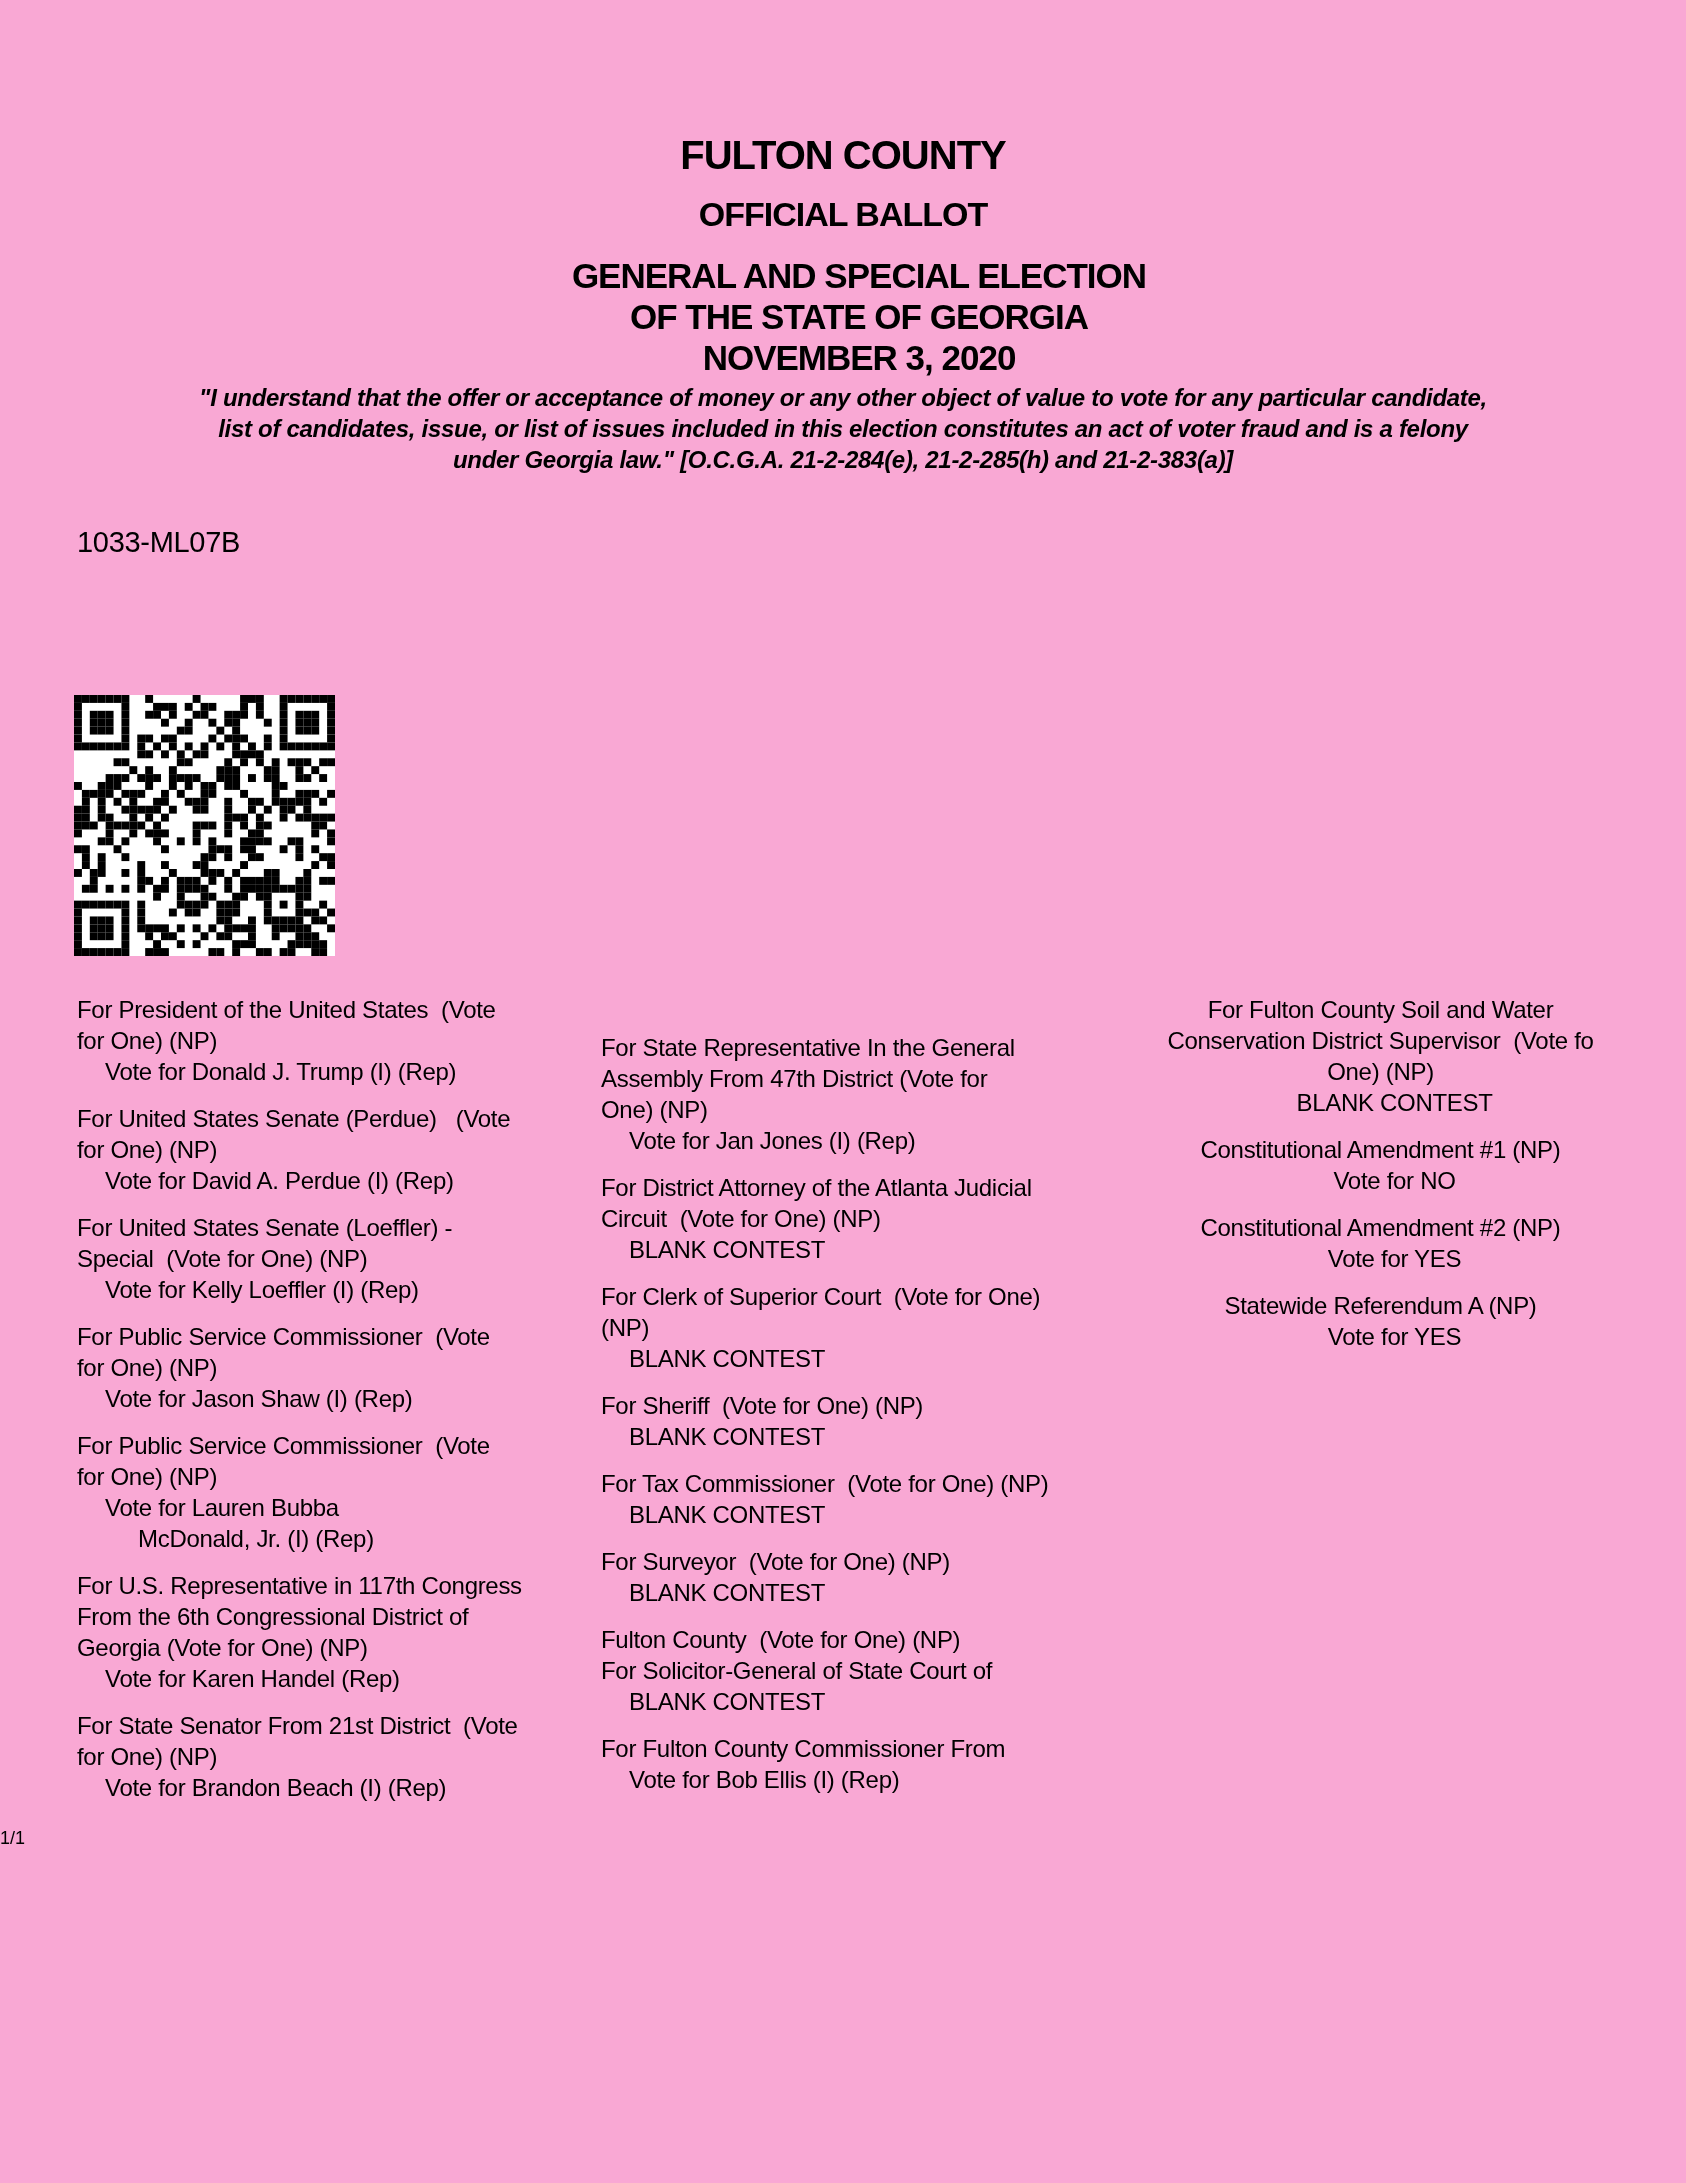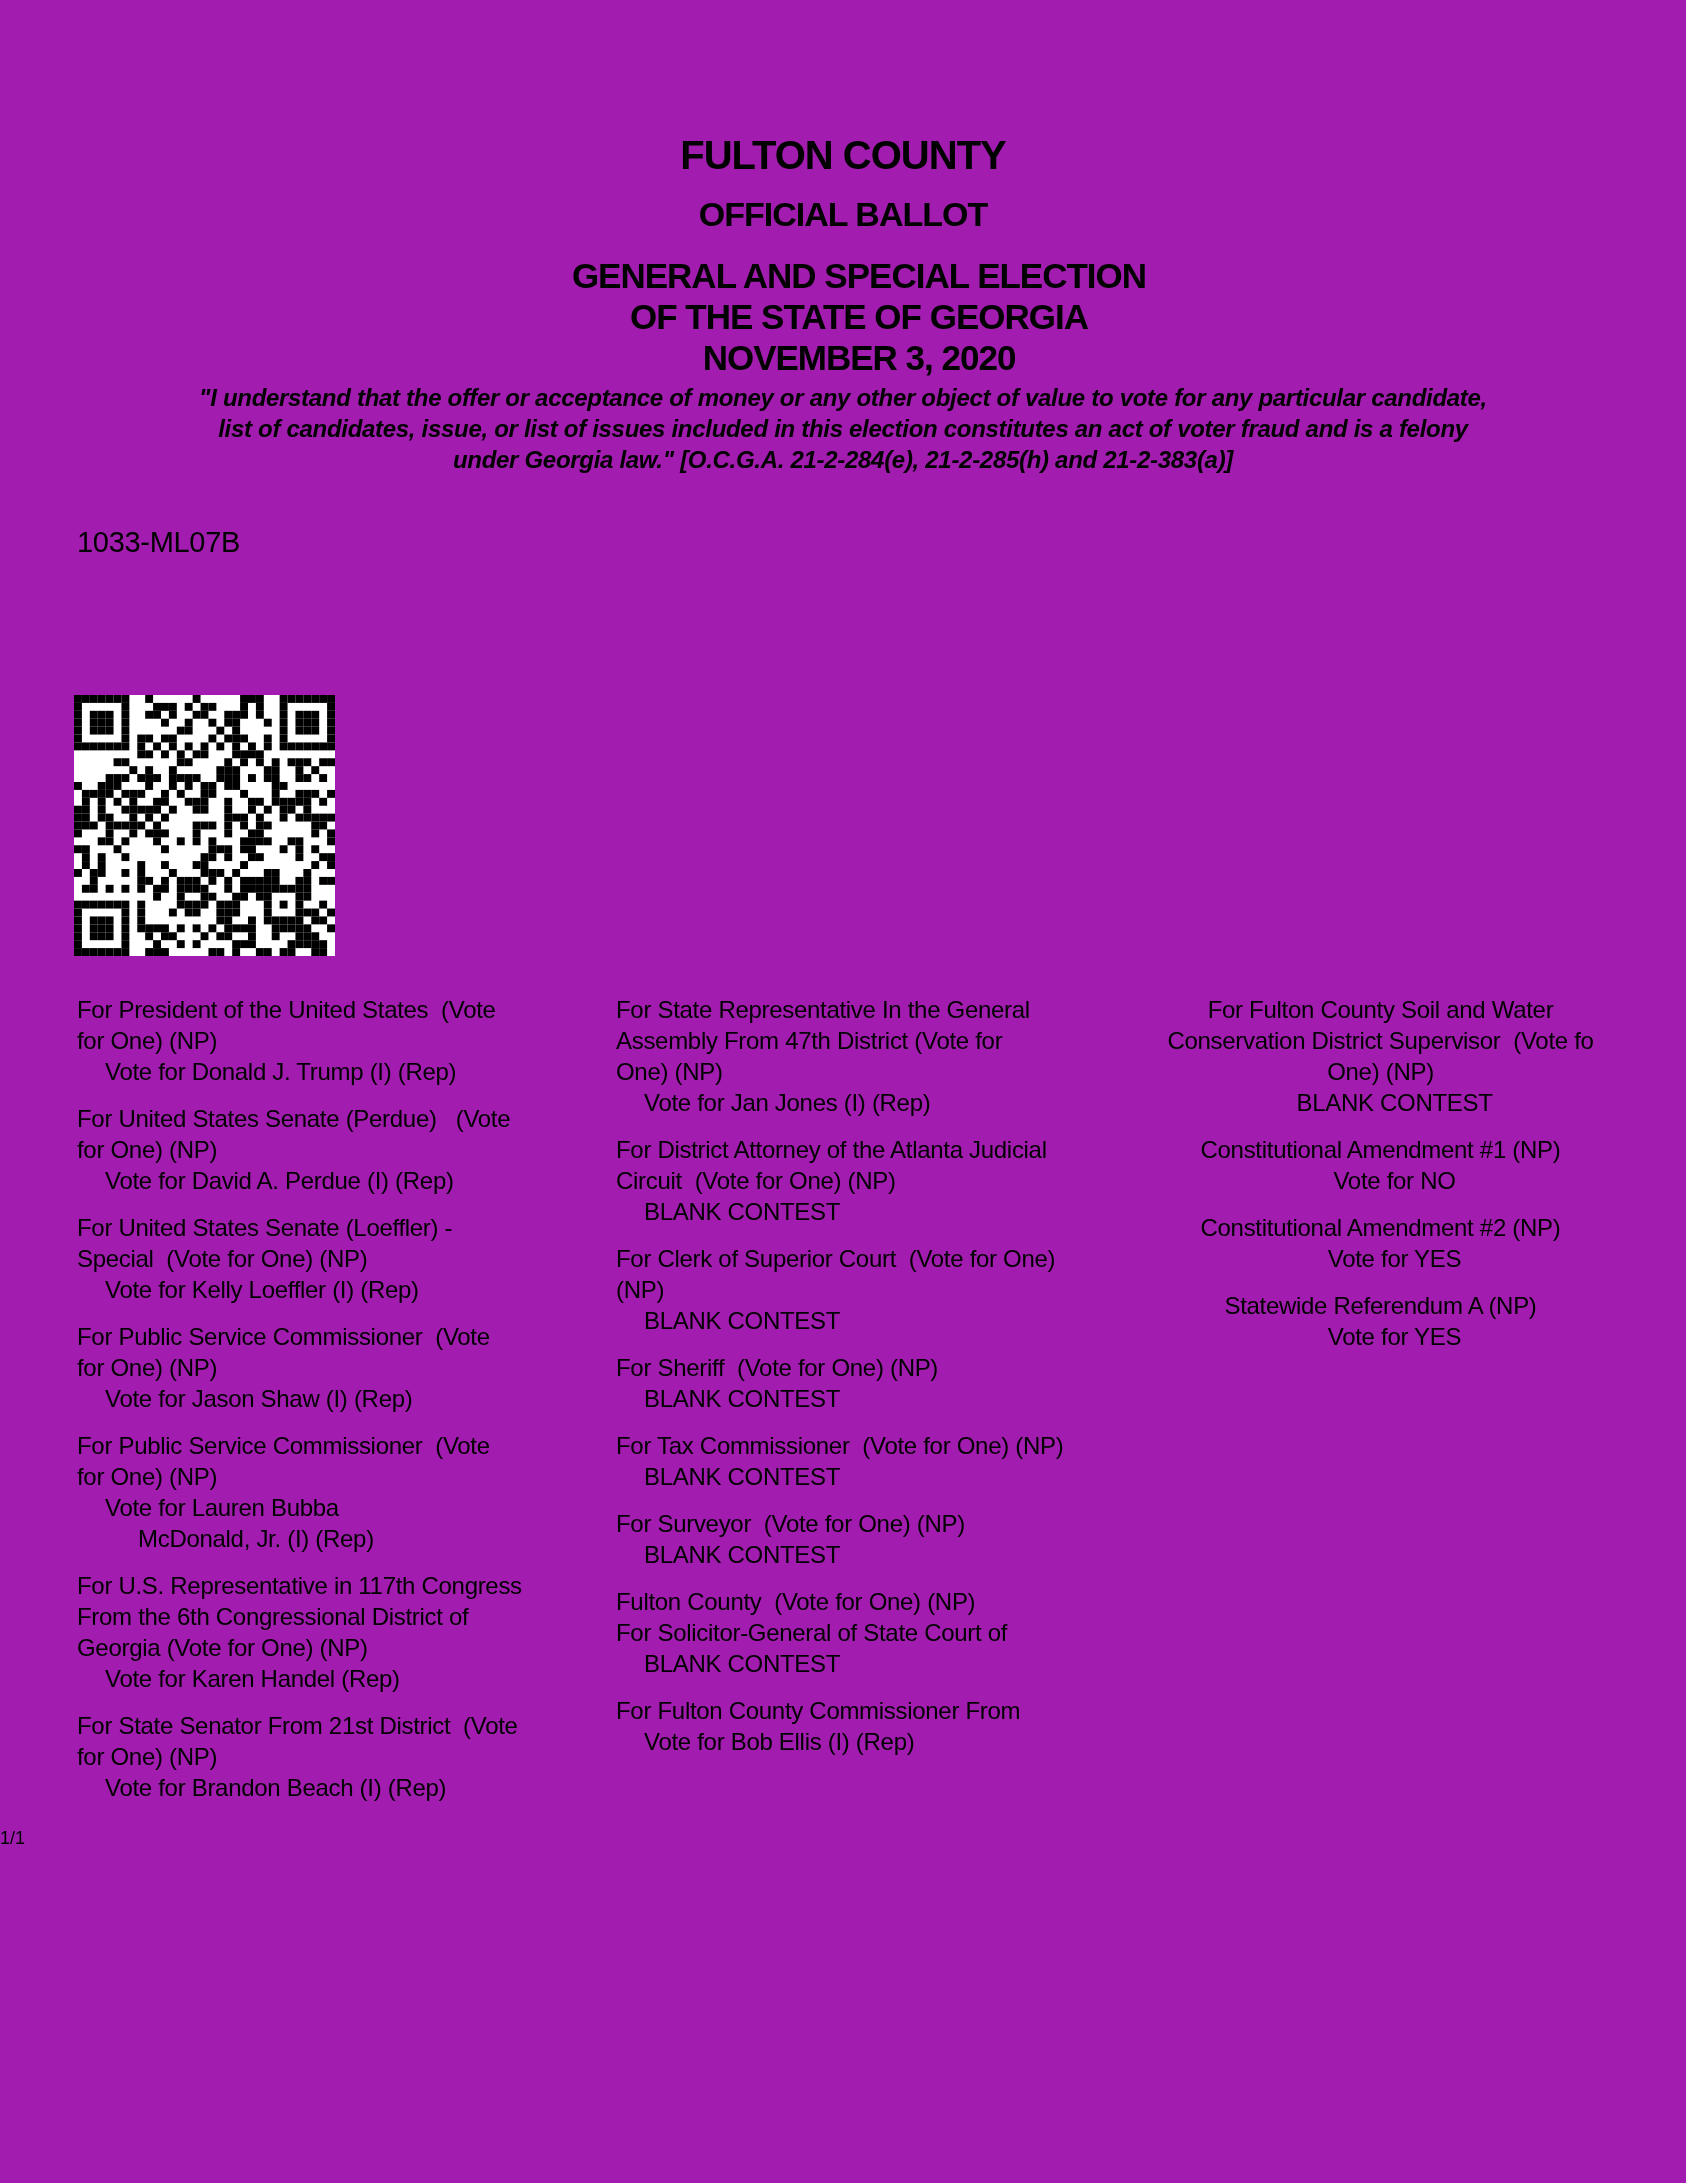--- a/index.html
+++ b/index.html
@@ -1,20 +1,20 @@
 <!DOCTYPE html>
 <html><head>
 <meta charset="utf-8">
 <style>
   html, body { margin: 0; padding: 0; background: #ffffff; }
   .page {
     position: relative;
     width: 1686px;
     height: 2184px;
-    background: #a21caf;
+    background: #f9a8d4;
     color: #000000;
     font-family: "Liberation Sans", sans-serif;
     overflow: hidden;
   }
   
   .header { position: absolute; top: 135px; left: 0; right: 0; text-align: center; font-weight: 700; }
   .county-title   { font-size: 40px; line-height: 40px; letter-spacing: -1px; margin-bottom: 22px; }
   .ballot-type    { font-size: 34px; line-height: 34px; letter-spacing: -1px; margin-bottom: 24px; }
   .election-line  { font-size: 35px; line-height: 41px; letter-spacing: -1px; padding-left: 32px; }
   
@@ -24,21 +24,21 @@
   .disclaimer .line { white-space: pre; }
   
   .ballot-id { position: absolute; top: 526px; left: 77px; font-size: 29px; letter-spacing: -0.3px; }
   
   .qr { position: absolute; top: 695px; left: 74px; width: 261px; height: 261px; }
   .qr svg { display: block; width: 261px; height: 261px; }
   
   .columns { position: absolute; top: 994px; left: 0; right: 0; }
   .col { position: absolute; top: 0; width: 515px; }
   .col1 { left: 77px; }
-  .col2 { left: 616px; }
+  .col2 { left: 601px; margin-top: 38px; }
   .col3 { left: 1123px; text-align: center; }
   .contest { margin-bottom: 16px; }
   .line { font-size: 24px; line-height: 31px; letter-spacing: -0.3px; white-space: pre; }
   .choice-line { padding-left: 28px; }
   .choice-line.cont { padding-left: 61px; }
   
   .footer { position: absolute; top: 1828px; left: 0; right: 0; text-align: left; font-size: 18px; }
 </style>
 </head>
 <body>

